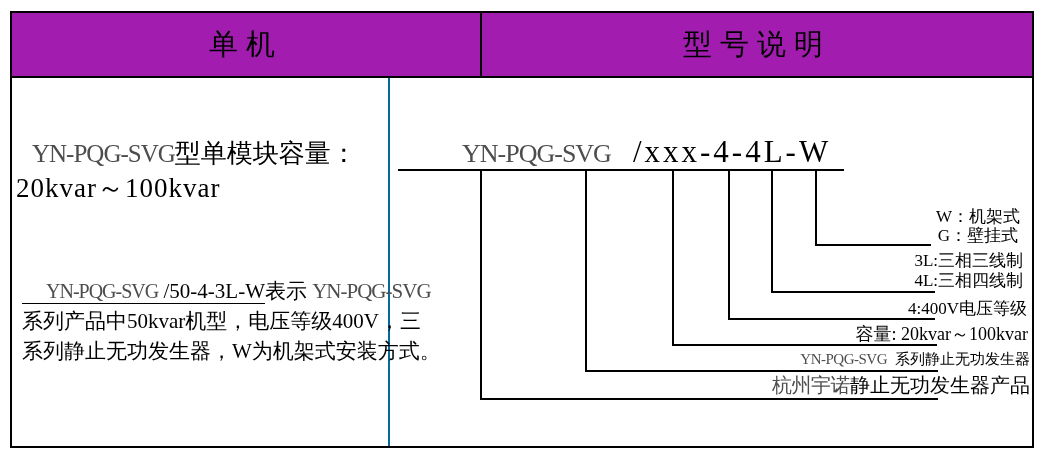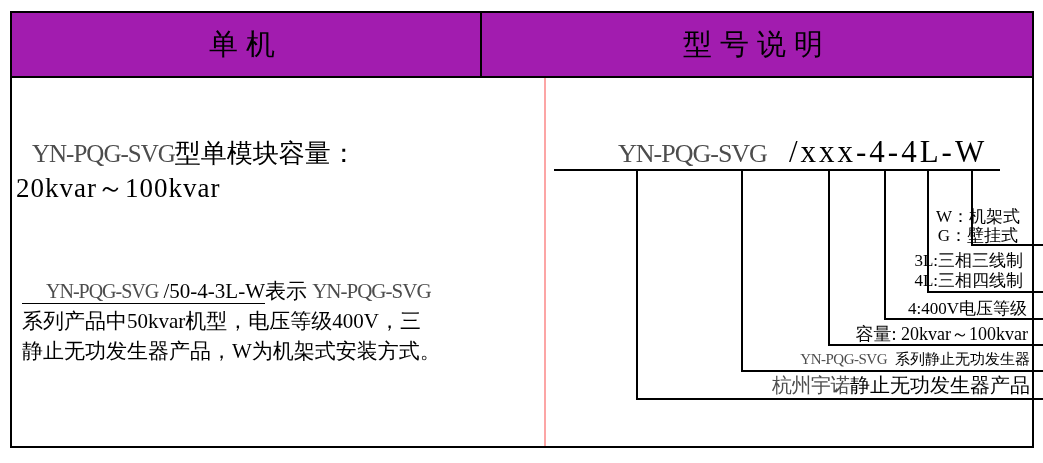--- a/index.html
+++ b/index.html
@@ -8,21 +8,21 @@
 
   .table { position:absolute; left:10px; top:11px; width:1024px; height:437px;
            border:2px solid #000; display:flex; flex-direction:column; }
   .hdr-row { display:flex; height:65px; border-bottom:2px solid #000; background:#a21caf; }
   .hdr-cell { display:flex; align-items:center; justify-content:center;
               font-size:29px; letter-spacing:8px; font-family:"Liberation Serif",serif; }
   .hdr-left { width:470px; border-right:2px solid #000; }
   .hdr-right { flex:1; }
 
   .body-row { display:flex; flex:1; }
-  .cell-left { width:534px; border-right:2px solid #fca5a5; position:relative;padding-left:36px; }
+  .cell-left { width:378px; border-right:2px solid #0369a1; position:relative;padding-left:36px; }
   .cell-right { flex:1; position:relative; }
 
   .brand { color:#4d4d4d; font-family:"Liberation Serif","DejaVu Serif",serif;
            letter-spacing:-1px; font-weight:400; }
 
   
   .cap-line1 { position:absolute; left:20px; top:58px; font-size:26px; white-space:nowrap; }
   .cap-line1 .brand { font-size:25px; }
   .cap-line2 { position:absolute; left:4px; top:92px; font-size:27px; letter-spacing:1px; white-space:nowrap; }
   .example { position:absolute; left:10px; top:198px; font-size:21px; line-height:30px; width:450px; }
@@ -58,21 +58,21 @@
 
     <div class="body-row">
 
       <div class="cell-left">
         <div class="cap-line1"><span class="brand">YN-PQG-SVG</span><span>型单模块容量：</span></div>
         <div class="cap-line2">20kvar～100kvar</div>
 
         <div class="example">
           <div class="ex-line"><span class="u-model"><span class="brand">YN-PQG-SVG</span><span> /50-4-3L-W</span></span><span>表示 </span><span class="brand">YN-PQG-SVG</span></div>
           <div class="ex-line">系列产品中50kvar机型，电压等级400V，三</div>
-          <div class="ex-line">静止无功发生器产品，W为机架式安装方式。</div>
+          <div class="ex-line">系列静止无功发生器，W为机架式安装方式。</div>
         </div>
       </div>
 
       <div class="cell-right">
 
         <div class="model-row"><span class="model-prefix">YN-PQG-SVG</span><span class="model-suffix">/xxx-4-4L-W</span></div>
 
         <div class="ln hln" style="left:8px; top:91px; width:446px;"></div>
 
         <div class="ln vln" style="left:90px;  top:91px; height:231px;"></div>

